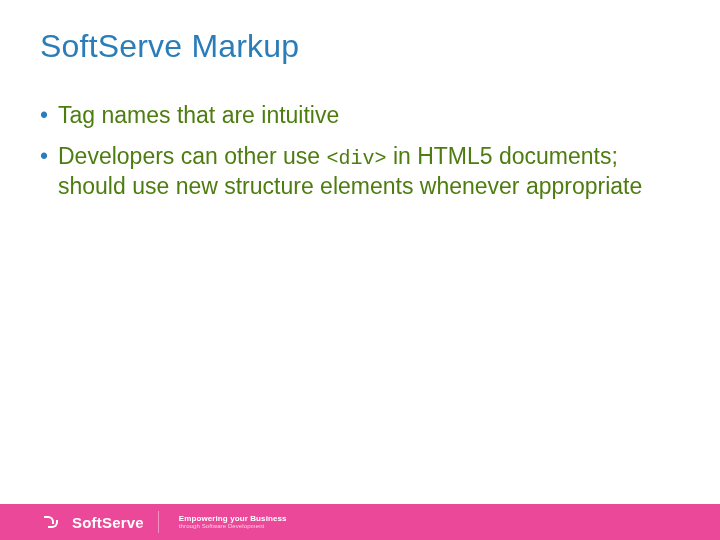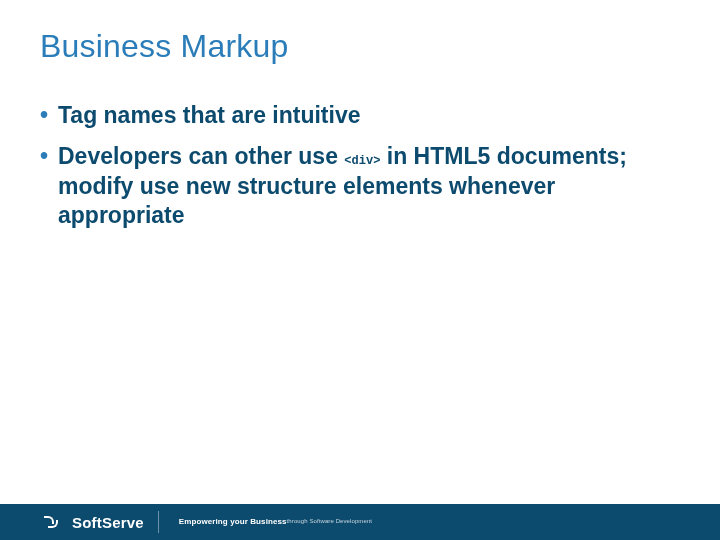--- a/index.html
+++ b/index.html
@@ -19,49 +19,48 @@
   }
   .title {
     font-size: 32px;
     font-weight: 400;
     color: #2a7db8;
     margin-bottom: 36px;
     letter-spacing: 0.2px;
   }
   .bullets {
     list-style: none;
-    color: #0c4a6e;
+    color: #4d7c0f;
     font-size: 23px;
     line-height: 1.28;
-    font-weight: bold;
   }
   .bullets li {
     position: relative;
     padding-left: 18px;
     margin-bottom: 12px;
   }
   .bullets li::before {
     content: "•";
     position: absolute;
     left: 0;
     top: 0;
     color: #2a7db8;
     font-size: 23px;
   }
   .code-inline {
     font-family: "Courier New", monospace;
-    font-size: 12px;
+    font-size: 20px;
   }
   .footer {
     position: absolute;
     left: 0;
     bottom: 0;
     width: 100%;
     height: 36px;
-    background: #0c4a6e;
+    background: #ec4899;
     display: flex;
     align-items: center;
     padding-left: 44px;
     gap: 10px;
   }
   .logo-icon {
     width: 18px;
     height: 14px;
     position: relative;
     flex-shrink: 0;
@@ -103,45 +102,45 @@
     letter-spacing: 0.2px;
   }
   .divider {
     width: 1px;
     height: 22px;
     background: rgba(255,255,255,0.4);
     margin: 0 10px 0 4px;
   }
   .tagline {
     display: flex;
-    flex-direction: row;
+    flex-direction: column;
     line-height: 1.05;
   }
   .tagline-top {
     color: #ffffff;
     font-size: 8px;
     font-weight: 600;
     letter-spacing: 0.1px;
   }
   .tagline-bottom {
     color: rgba(255,255,255,0.75);
     font-size: 6px;
     letter-spacing: 0.1px;
   }
 </style>
 </head>
 <body>
 
 <div class="slide">
-  <h1 class="title">Business Markup</h1>
+  <h1 class="title">SoftServe Markup</h1>
 
   <ul class="bullets">
     <li><span>Tag names that are intuitive</span></li>
     <li>
-      <span>Developers can other use </span><span class="code-inline">&lt;div&gt;</span><span> in HTML5 documents; modify use new structure elements whenever appropriate</span>
+      <span>Developers can other use </span><span class="code-inline">&lt;div&gt;</span><span> in HTML5 documents; should use new structure elements whenever appropriate</span>
     </li>
   </ul>
 
   <div class="footer">
     <div class="logo-icon"></div>
     <div class="brand">SoftServe</div>
     <div class="divider"></div>
     <div class="tagline">
       <span class="tagline-top">Empowering your Business</span>
       <span class="tagline-bottom">through Software Development</span>

